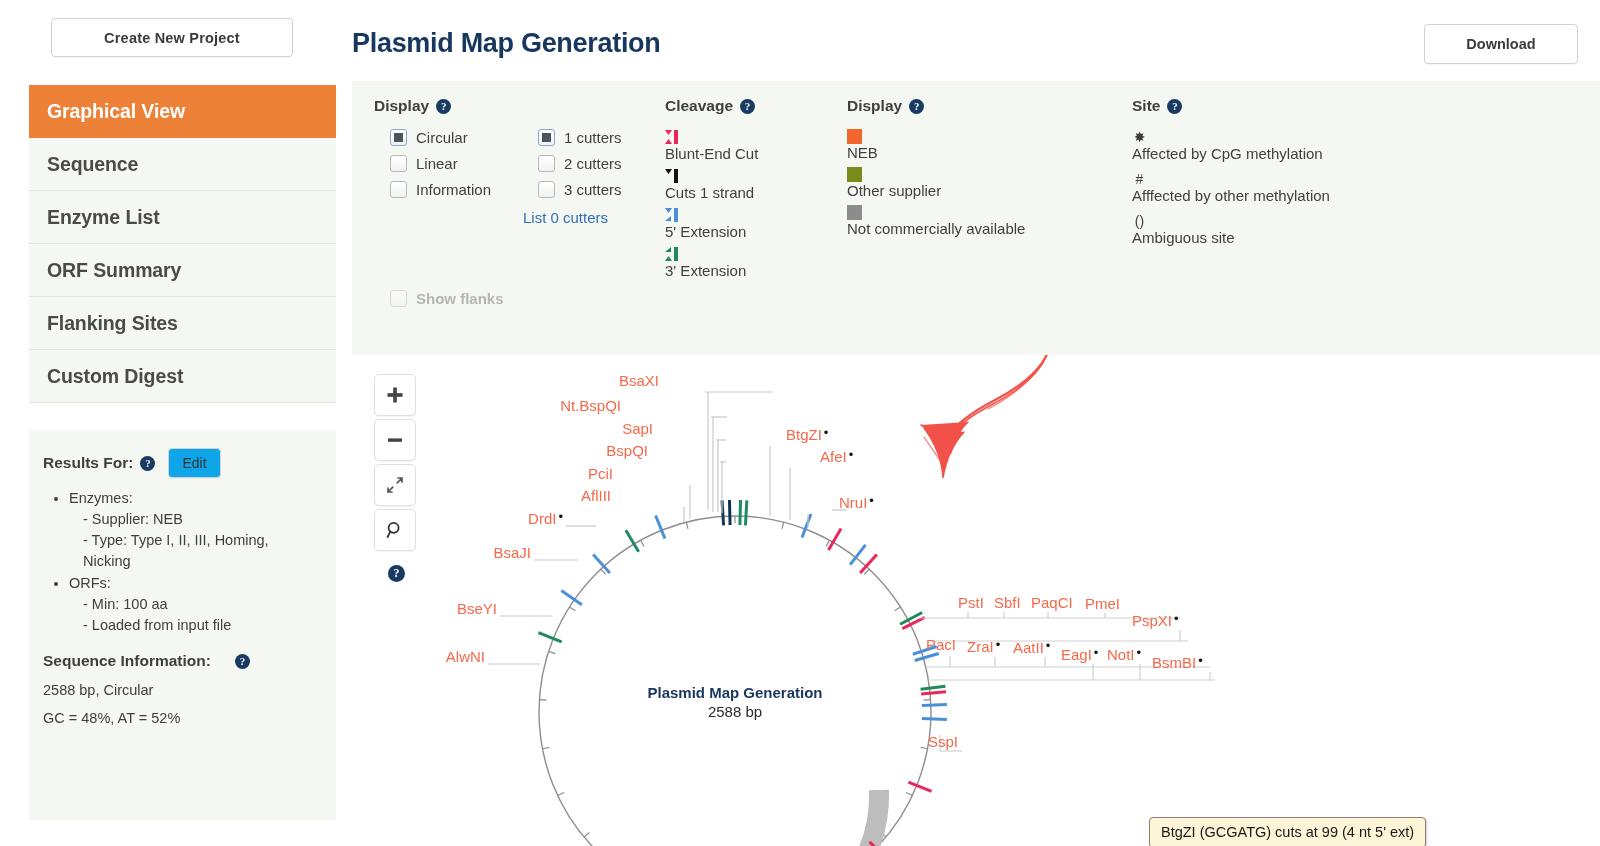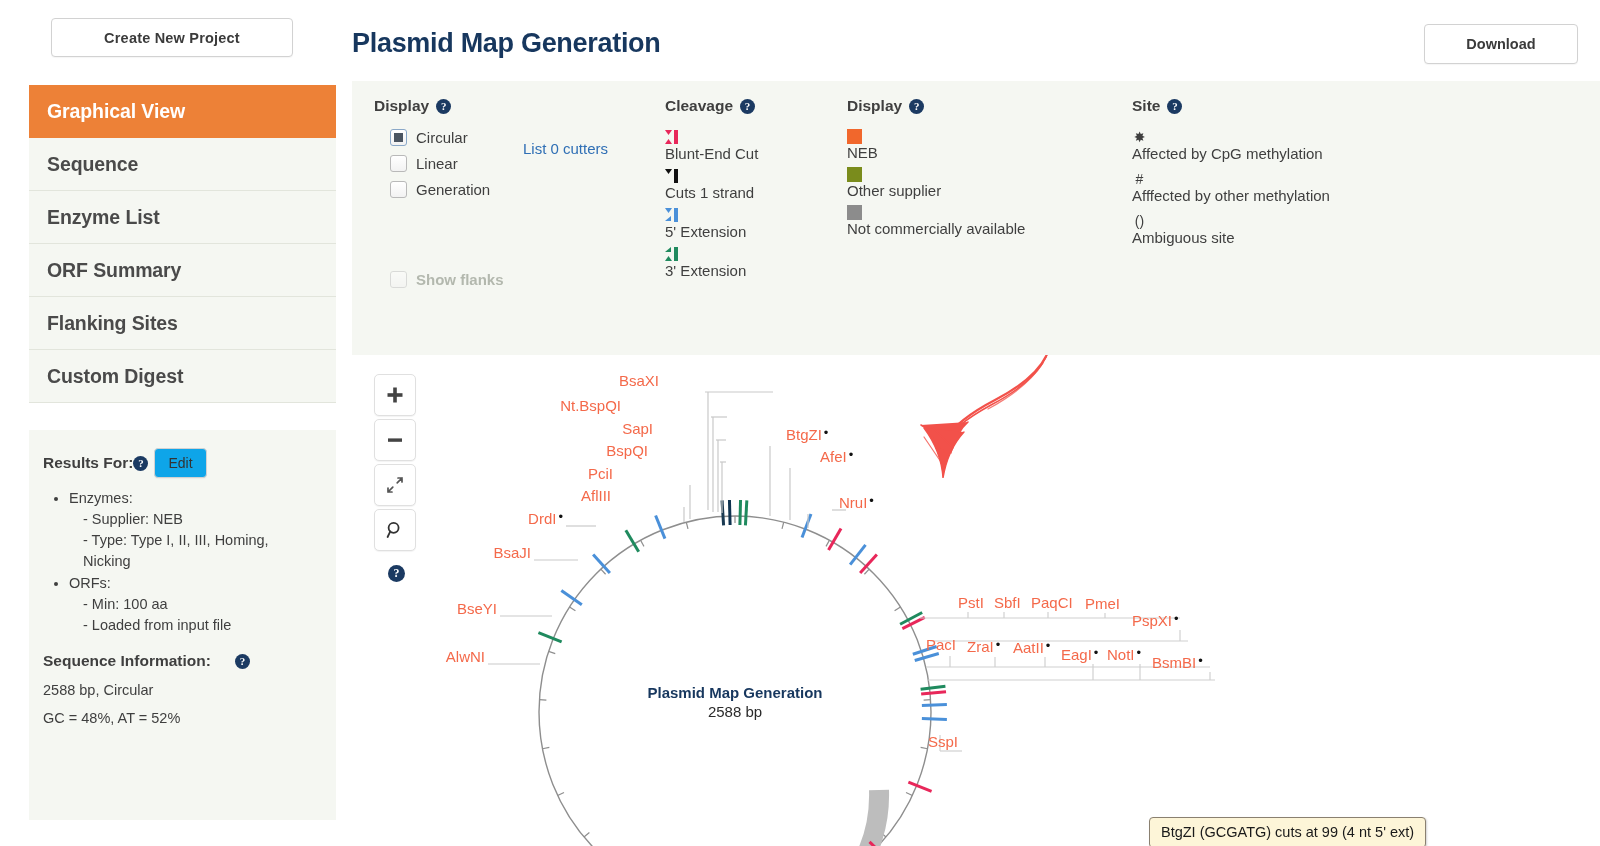--- a/index.html
+++ b/index.html
@@ -26,21 +26,21 @@
     background:#f5f7f2;border-bottom:1px solid #e2e5dc;cursor:pointer;
     box-sizing:border-box;
   }
   .nav-item.active{background:#ed8137;color:#fff;border-bottom:none;}
 
   #results-panel{
     position:absolute;left:29px;top:430px;width:307px;height:390px;
     background:#f5f7f2;box-sizing:border-box;padding:18px 16px 10px 14px;
     color:#3f3f3f;
   }
-  .res-head{font-size:15.5px;font-weight:bold;display:flex;align-items:center;color:#3f3f3f;}
+  .res-head{font-size:15.5px;font-weight:bold;display:flex;align-items:center;gap:7px;color:#3f3f3f;}
   .helpdot{
     display:inline-block;width:15px;height:15px;border-radius:50%;
     background:#1b3a62;color:#fff;font-size:11px;font-weight:bold;
     text-align:center;line-height:15px;font-family:"Liberation Serif",serif;cursor:pointer;
     flex:none;
   }
   #edit-btn{
     margin-left:6px;border:1px solid #d2d2d2;border-radius:4px;background:#0ea5e9;
     font-size:14px;color:#333;padding:6px 13px;cursor:pointer;font-weight:normal;
     box-shadow:0 1px 1px rgba(0,0,0,.04);
@@ -184,24 +184,38 @@
             <div class="cb-row">
               <span class="cb checked"></span>
               <span>Circular</span>
             </div>
             <div class="cb-row">
               <span class="cb"></span>
               <span>Linear</span>
             </div>
             <div class="cb-row">
               <span class="cb"></span>
-              <span>Generation</span>
+              <span>Information</span>
             </div>
           </div>
         <div style="width:130px;">
+          <div id="display-col2">
+              <div class="cb-row">
+                <span class="cb checked"></span>
+                <span>1 cutters</span>
+              </div>
+              <div class="cb-row">
+                <span class="cb"></span>
+                <span>2 cutters</span>
+              </div>
+              <div class="cb-row">
+                <span class="cb"></span>
+                <span>3 cutters</span>
+              </div>
+            </div>
           <div id="list-cutters-link">List 0 cutters</div>
         </div>
       </div>
       <div class="cb-row dim" style="margin-top:64px;font-weight:bold;font-size:15px;">
         <span class="cb dim"></span>
         <span>Show flanks</span>
       </div>
     </div>
 
     <div class="opt-group" style="left:313px;top:16px;width:180px;">

